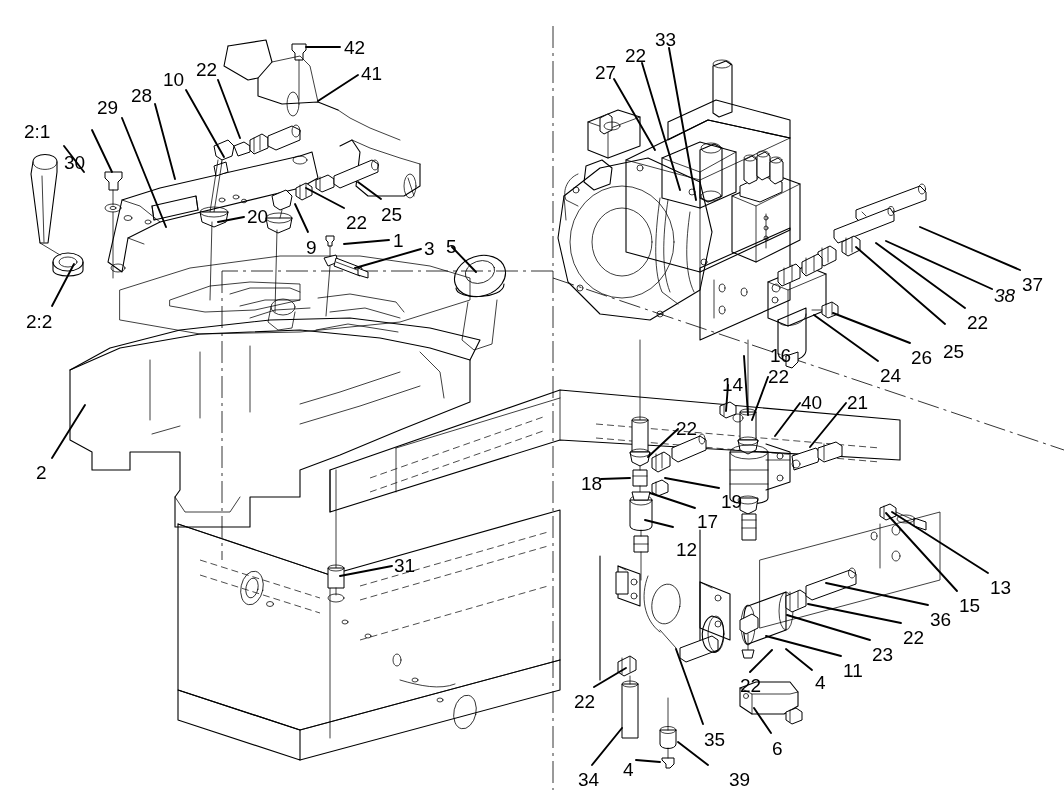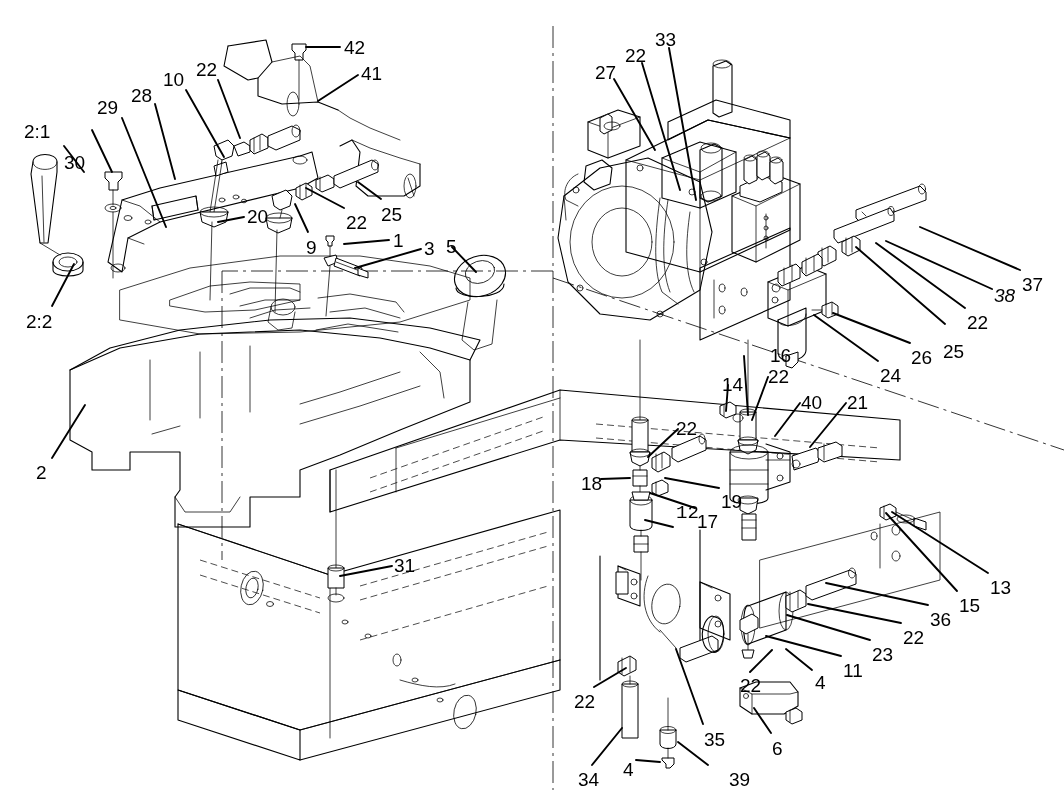--- a/index.html
+++ b/index.html
@@ -582,21 +582,21 @@
       <div class="cl" style="left: 880px; top: 366px;">24</div>
       <div class="cl" style="left: 742px; top: 346px; margin-left: 28px;">16</div>
       <div class="cl" style="left: 722px; top: 375px;">14</div>
       <div class="cl" style="left: 768px; top: 367px;">22</div>
       <div class="cl" style="left: 801px; top: 393px;">40</div>
       <div class="cl" style="left: 847px; top: 393px; text-align: center;">21</div>
       <div class="cl" style="left: 676px; top: 419px;">22</div>
       <div class="cl" style="left: 581px; top: 474px;">18</div>
       <div class="cl" style="left: 721px; top: 492px;">19</div>
       <div class="cl" style="left: 697px; top: 512px;">17</div>
-      <div class="cl" style="left: 676px; top: 504px; font-family: Liberation Mono, monospace;">12</div>
+      <div class="cl" style="left: 676px; top: 540px;">12</div>
       <div class="cl" style="left: 394px; top: 556px;">31</div>
       <div class="cl" style="left: 990px; top: 578px;">13</div>
       <div class="cl" style="left: 959px; top: 596px;">15</div>
       <div class="cl" style="left: 930px; top: 610px;">36</div>
       <div class="cl" style="left: 903px; top: 628px;">22</div>
       <div class="cl" style="left: 872px; top: 645px;">23</div>
       <div class="cl" style="left: 843px; top: 661px;">11</div>
       <div class="cl" style="left: 815px; top: 673px;">4</div>
       <div class="cl" style="left: 740px; top: 676px;">22</div>
       <div class="cl" style="left: 772px; top: 739px;">6</div>

